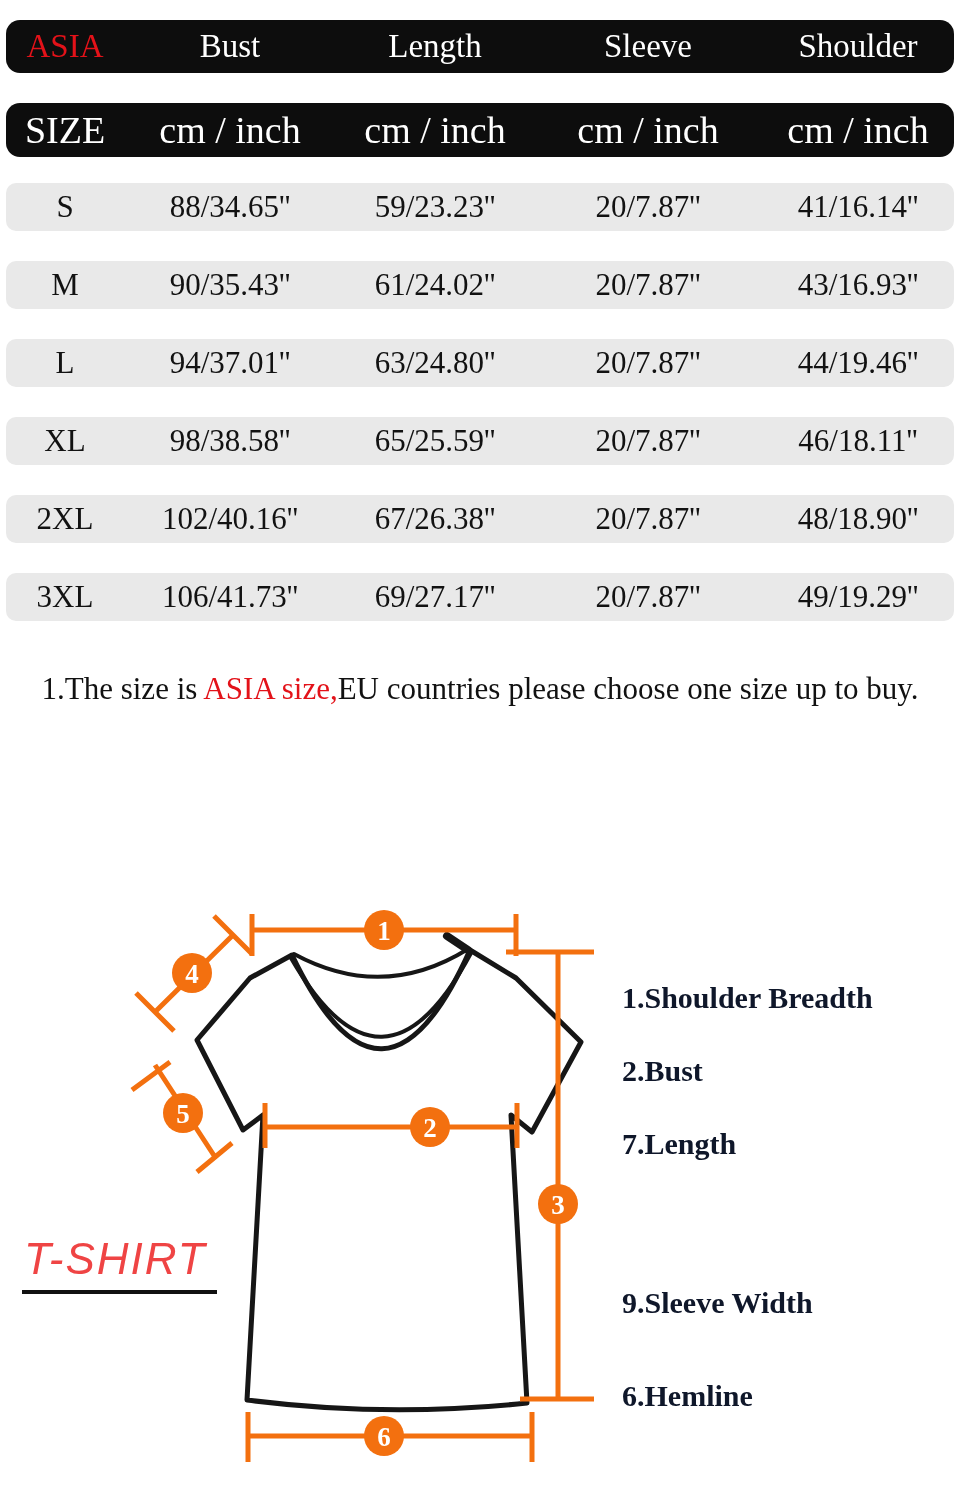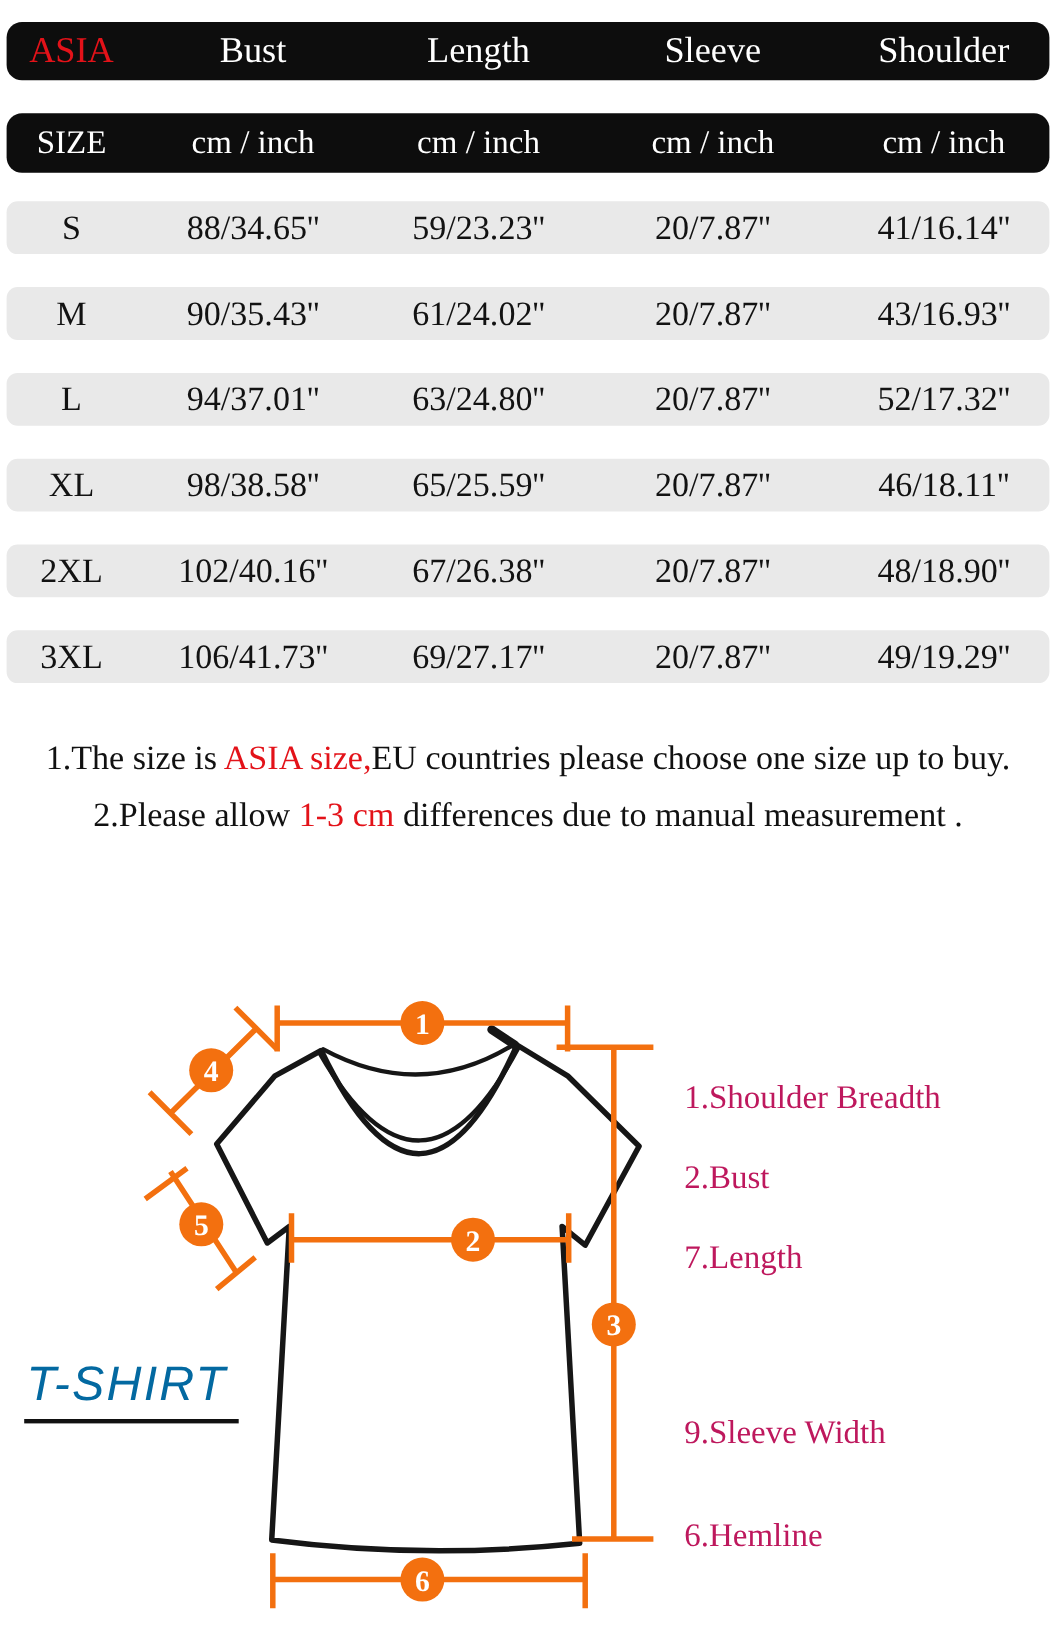--- a/index.html
+++ b/index.html
@@ -4,38 +4,38 @@
 <style>
   html,body{margin:0;padding:0;background:#ffffff;}
   .page{position:relative;width:960px;height:1495px;background:#ffffff;overflow:hidden;
         font-family:"Liberation Serif", serif;}
 
   
   .grid{display:grid;grid-template-columns:118px 212px 198px 228px 192px;height:100%;
         align-items:center;justify-items:center;}
   .bar{position:absolute;left:6px;width:948px;background:#0d0d0d;border-radius:14px;color:#ffffff;}
   .bar1{top:20px;height:53px;font-size:33px;}
-  .bar2{top:103px;height:54px;font-size:30px;text-align:center;}
+  .bar2{top:103px;height:54px;font-size:38px;text-align:center;}
   .red{color:#e31219;}
   .trow{position:absolute;left:6px;width:948px;height:48px;background:#e9e9e9;
         border-radius:10px;font-size:31px;color:#121212;}
   .r0{top:183px}.r1{top:261px}.r2{top:339px}.r3{top:417px}.r4{top:495px}.r5{top:573px}
 
   
   .notes{position:absolute;top:663px;left:0;width:960px;text-align:center;
          font-size:31px;color:#111111;}
   .note{margin:0;line-height:52px;white-space:nowrap;}
   .note .hl{color:#e31219;}
 
   
   .diagram{position:absolute;left:0;top:890px;width:960px;height:605px;}
-  .legend-item{position:absolute;left:622px;font-size:30px;color:#be185d;white-space:nowrap;}
+  .legend-item{position:absolute;left:622px;font-size:30px;color:#0f172a;white-space:nowrap;font-weight:bold;}
   .lg0{top:981px}.lg1{top:1054px}.lg2{top:1127px}.lg3{top:1206px}.lg4{top:1286px}.lg5{top:1379px}
   .tshirt-label{position:absolute;left:22px;top:1234px;font-family:"Liberation Sans", sans-serif;
-        font-style:italic;font-size:44px;color:#0369a1;border-bottom:4px solid #111111;
+        font-style:italic;font-size:44px;color:#ef4444;border-bottom:4px solid #111111;
         padding:0 10px 6px 2px;letter-spacing:2px;}
 </style>
 </head>
 <body>
 
 <div class="page">
 
   <div class="bar bar1 grid">
     <div class="red">ASIA</div>
     <div>Bust</div>
@@ -64,21 +64,21 @@
     <div>90/35.43''</div>
     <div>61/24.02''</div>
     <div>20/7.87''</div>
     <div>43/16.93''</div>
   </div>
   <div class="trow r2 grid">
     <div>L</div>
     <div>94/37.01''</div>
     <div>63/24.80''</div>
     <div>20/7.87''</div>
-    <div>52/17.32''</div>
+    <div>44/19.46''</div>
   </div>
   <div class="trow r3 grid">
     <div>XL</div>
     <div>98/38.58''</div>
     <div>65/25.59''</div>
     <div>20/7.87''</div>
     <div>46/18.11''</div>
   </div>
   <div class="trow r4 grid">
     <div>2XL</div>
@@ -90,21 +90,20 @@
   <div class="trow r5 grid">
     <div>3XL</div>
     <div>106/41.73''</div>
     <div>69/27.17''</div>
     <div>20/7.87''</div>
     <div>49/19.29''</div>
   </div>
 
   <div class="notes">
     <p class="note"><span>1.The size is </span><span class="hl">ASIA size,</span><span>EU countries please choose one size up to buy.</span></p>
-    <p class="note"><span>2.Please allow </span><span class="hl">1-3 cm</span><span> differences due to manual measurement .</span></p>
   </div>
 
   <svg class="diagram" viewBox="0 0 960 605">
 
     <g stroke="#161616" stroke-width="5" fill="#ffffff" stroke-linejoin="round" stroke-linecap="round">
       <path d="M250,88 L197,150 L243,240 L263,225 L247,510 Q386,528 527,513 L511,225 L532,242 L581,152 L516,88 L470,60 Q383,255 292,65 Z"></path>
       <path fill="none" stroke-width="4" d="M294,64 Q383,112 468,59"></path>
       <path fill="none" stroke-width="4" d="M291,68 Q383,228 471,63"></path>
       <path fill="none" stroke-width="8" d="M447,46 L468,60"></path>
     </g>

